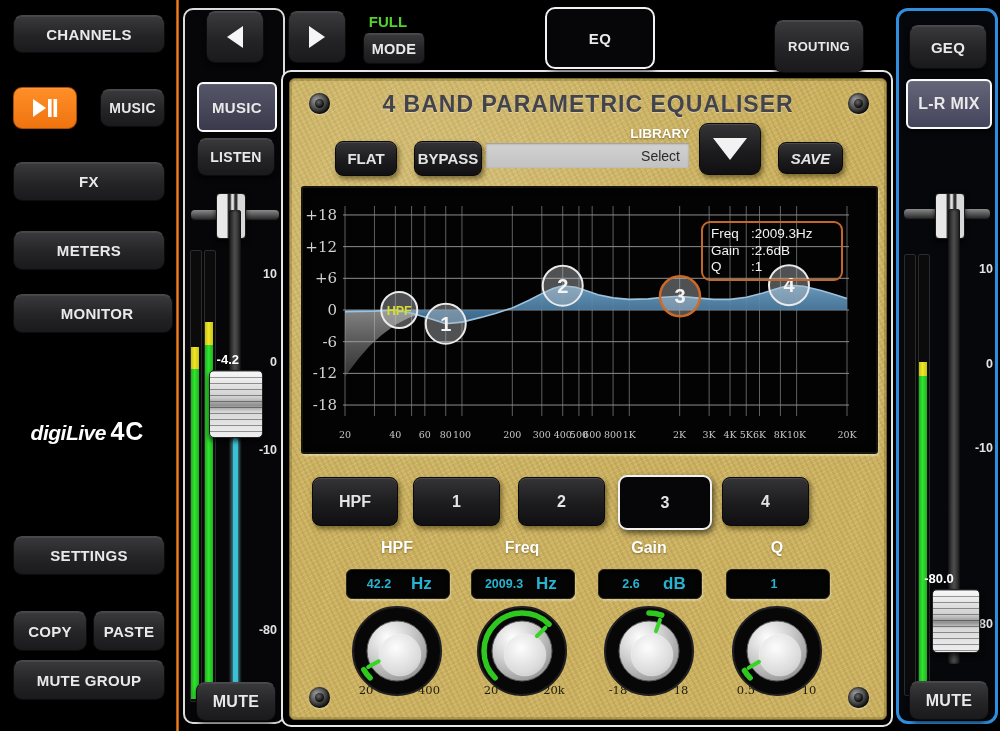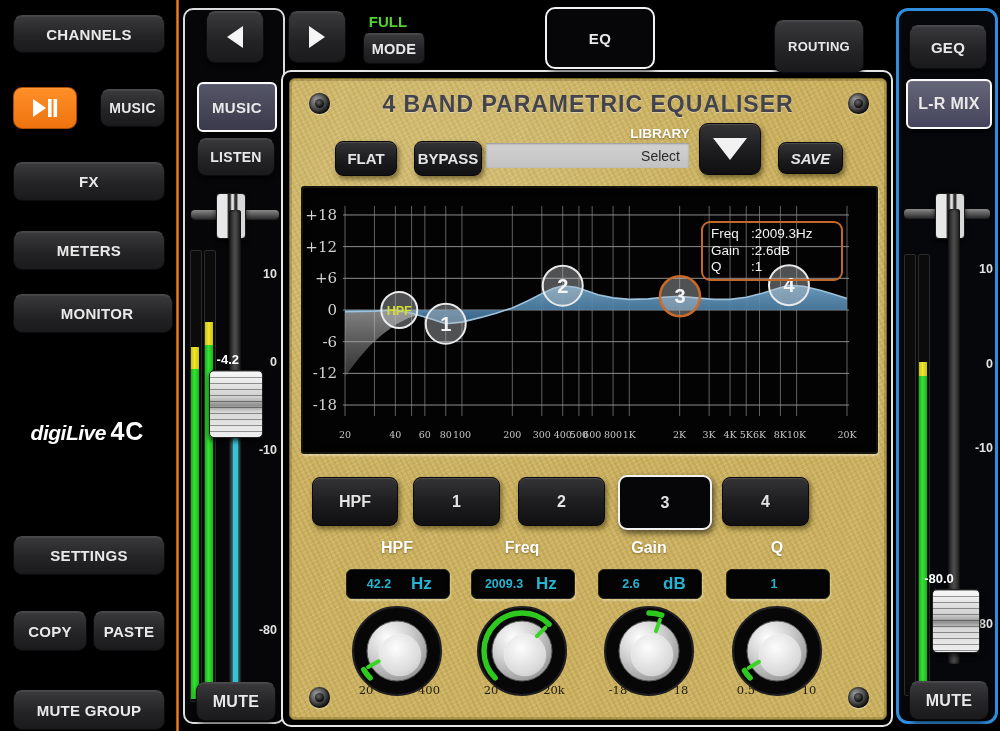--- a/index.html
+++ b/index.html
@@ -140,21 +140,21 @@
 
     <div class="dbtn" style="left:13px;top:536px;width:150px;height:37px;">
         <span>SETTINGS</span>
       </div>
     <div class="dbtn" style="left:13px;top:611px;width:72px;height:38px;">
         <span>COPY</span>
       </div>
     <div class="dbtn" style="left:93px;top:611px;width:70px;height:38px;">
         <span>PASTE</span>
       </div>
-    <div class="dbtn" style="left:13px;top:690px;width:150px;height:38px;">
+    <div class="dbtn" style="left:13px;top:660px;width:150px;height:38px;">
         <span>MUTE GROUP</span>
       </div>
   </div>
 
   <div class="abs" style="left:176px;top:0;width:3px;height:731px;background:linear-gradient(90deg,#8a4408,#f08020 50%,#8a4408);"></div>
 
   <div class="abs" style="left:183px;top:0;width:710px;height:70px;z-index:5;">
     <div class="dbtn" style="left:23px;top:11px;width:56px;height:50px;">
         <div class="tri-left"></div>
       </div>

